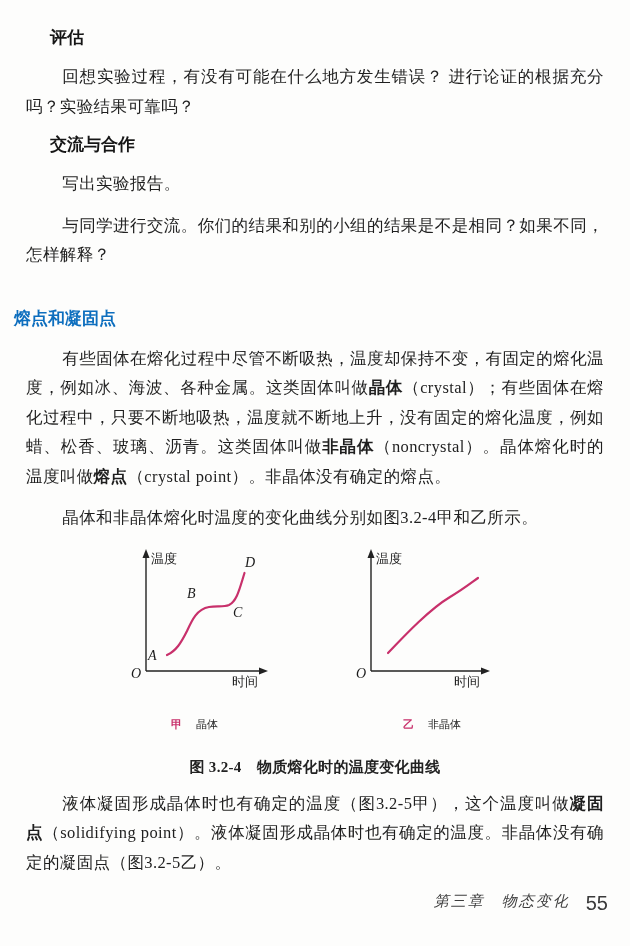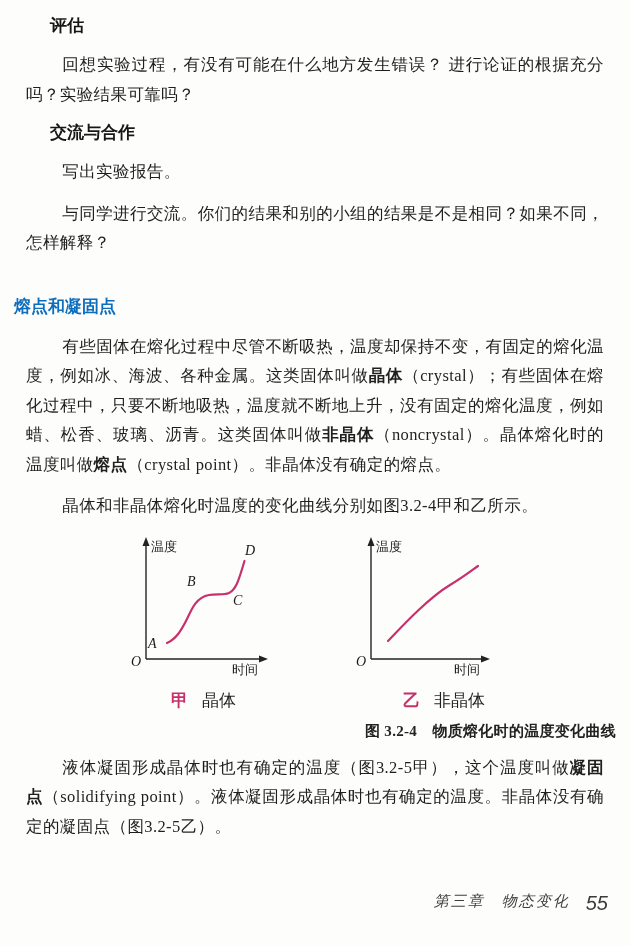--- a/index.html
+++ b/index.html
@@ -1,21 +1,21 @@
 <!DOCTYPE html>
 <html><head>
 <meta charset="utf-8">
 <style>
   html,body{margin:0;padding:0;}
   body{
     width:630px;height:946px;position:relative;overflow:hidden;
     background:#fdfdfc;color:#1f1f1f;
     font-family:"Liberation Serif","DejaVu Serif",serif;
   }
-  .content{padding:10px 14px 0 14px;}
+  .content{padding:22px 14px 0 14px;}
   .subhead{
     font-family:"Liberation Sans","DejaVu Sans",sans-serif;
     font-weight:bold;font-size:17px;color:#161616;
     margin:4px 0 4px 36px;line-height:24px;
   }
   p.body{
     font-size:16.5px;line-height:29.5px;text-align:justify;
     margin:12px;text-indent:2.2em;letter-spacing:0.4px;
   }
   p.body .bold{font-weight:bold;}
@@ -23,42 +23,42 @@
   .section-title{
     font-family:"Liberation Sans","DejaVu Sans",sans-serif;
     font-weight:bold;font-size:17px;color:#0d6ebe;
     margin:36px 0 0 0;line-height:26px;
   }
   .para-first{margin-top:26px;}
   .figure-block{margin-top:2px;}
   .graphs-row{display:flex;align-items:flex-start;}
   .graph-left{margin-left:104px;}
   .graph-right{margin-left:64px;}
-  .graph-tags{position:relative;height:28px;margin-top:8px;
-    font-size:17px;}
+  .graph-tags{position:relative;height:28px;margin-top:24px;
+    font-size:11px;}
   .tag-group{position:absolute;top:0;white-space:nowrap;}
   .tag-group.g1{left:157px;}
   .tag-group.g2{left:389px;}
   .tag-letter{color:#c8306b;font-family:"Liberation Sans","DejaVu Sans",sans-serif;font-weight:bold;margin-right:14px;}
   .tag-label{color:#1f1f1f;}
   .fig-caption{
-    text-align:right;font-size:15px;font-weight:bold;color:#222;
-    margin-top:4px;line-height:20px;letter-spacing:0.3px;
+    text-align:center;font-size:15px;font-weight:bold;color:#222;
+    margin-top:12px;line-height:20px;letter-spacing:0.3px;
   }
   .para-after-fig{margin-top:24px;}
   .footer{
     position:absolute;top:892px;right:22px;
     display:flex;align-items:flex-start;white-space:nowrap;
   }
   .footer-chapter{
     font-style:italic;font-size:15px;color:#3c3c3c;letter-spacing:2px;
   }
   .footer-page{
     font-family:"Liberation Sans","DejaVu Sans",sans-serif;
-    font-size:20px;color:#3a3a3a;margin-left:16px;font-style:italic;
+    font-size:20px;color:#3a3a3a;margin-left:16px;
   }
   svg text{font-family:"Liberation Serif","DejaVu Serif",serif;}
   .axis-label{font-size:13px;fill:#222;}
   .pt-label{font-size:14px;font-style:italic;fill:#1a1a1a;}
 </style>
 </head>
 <body>
 
 <div class="content">
 

